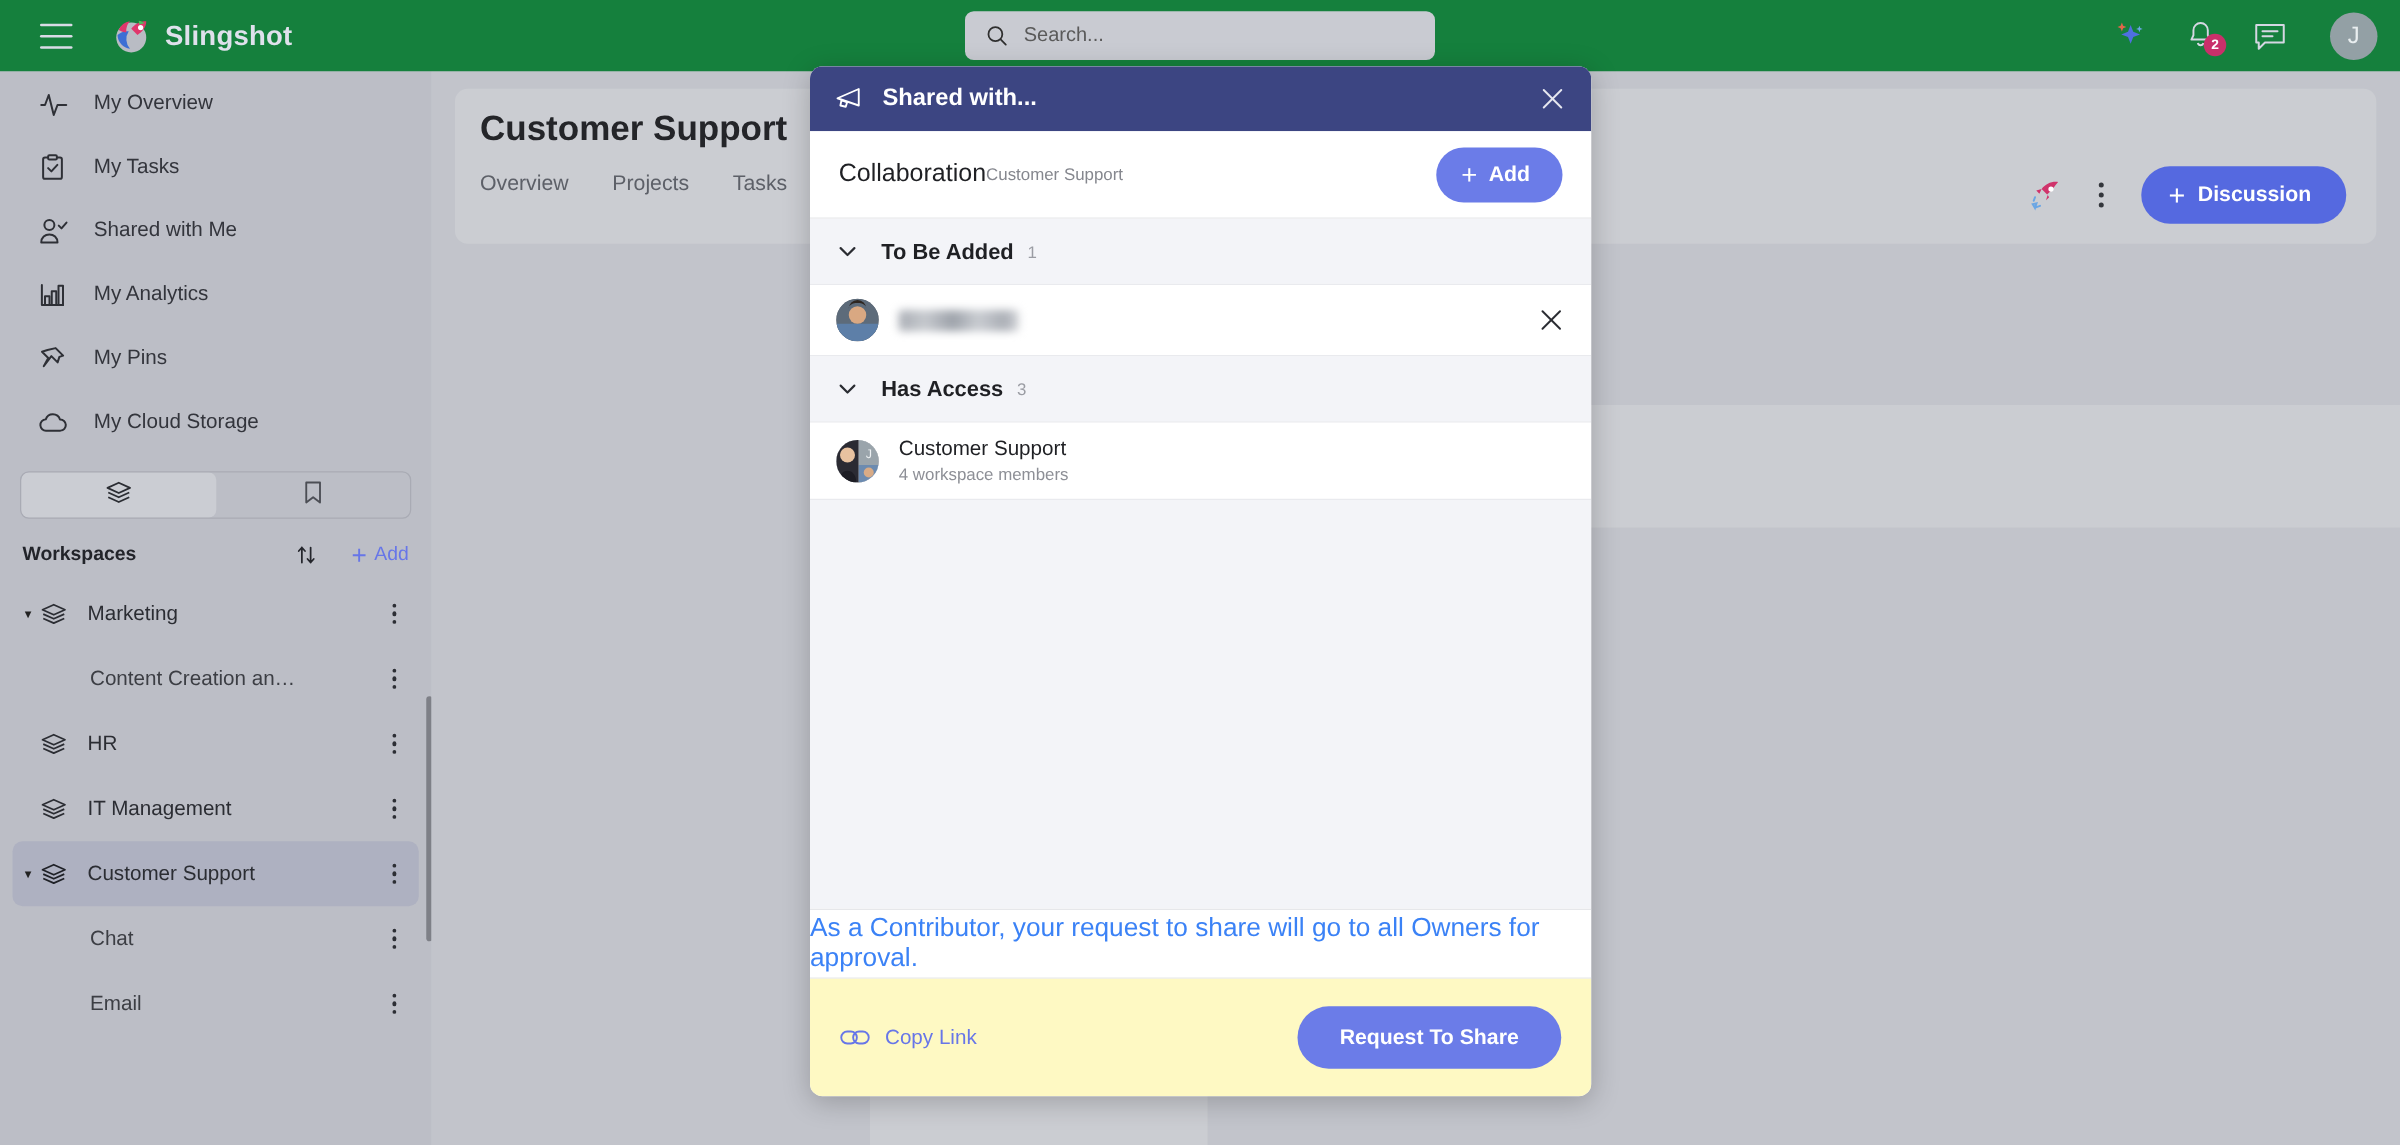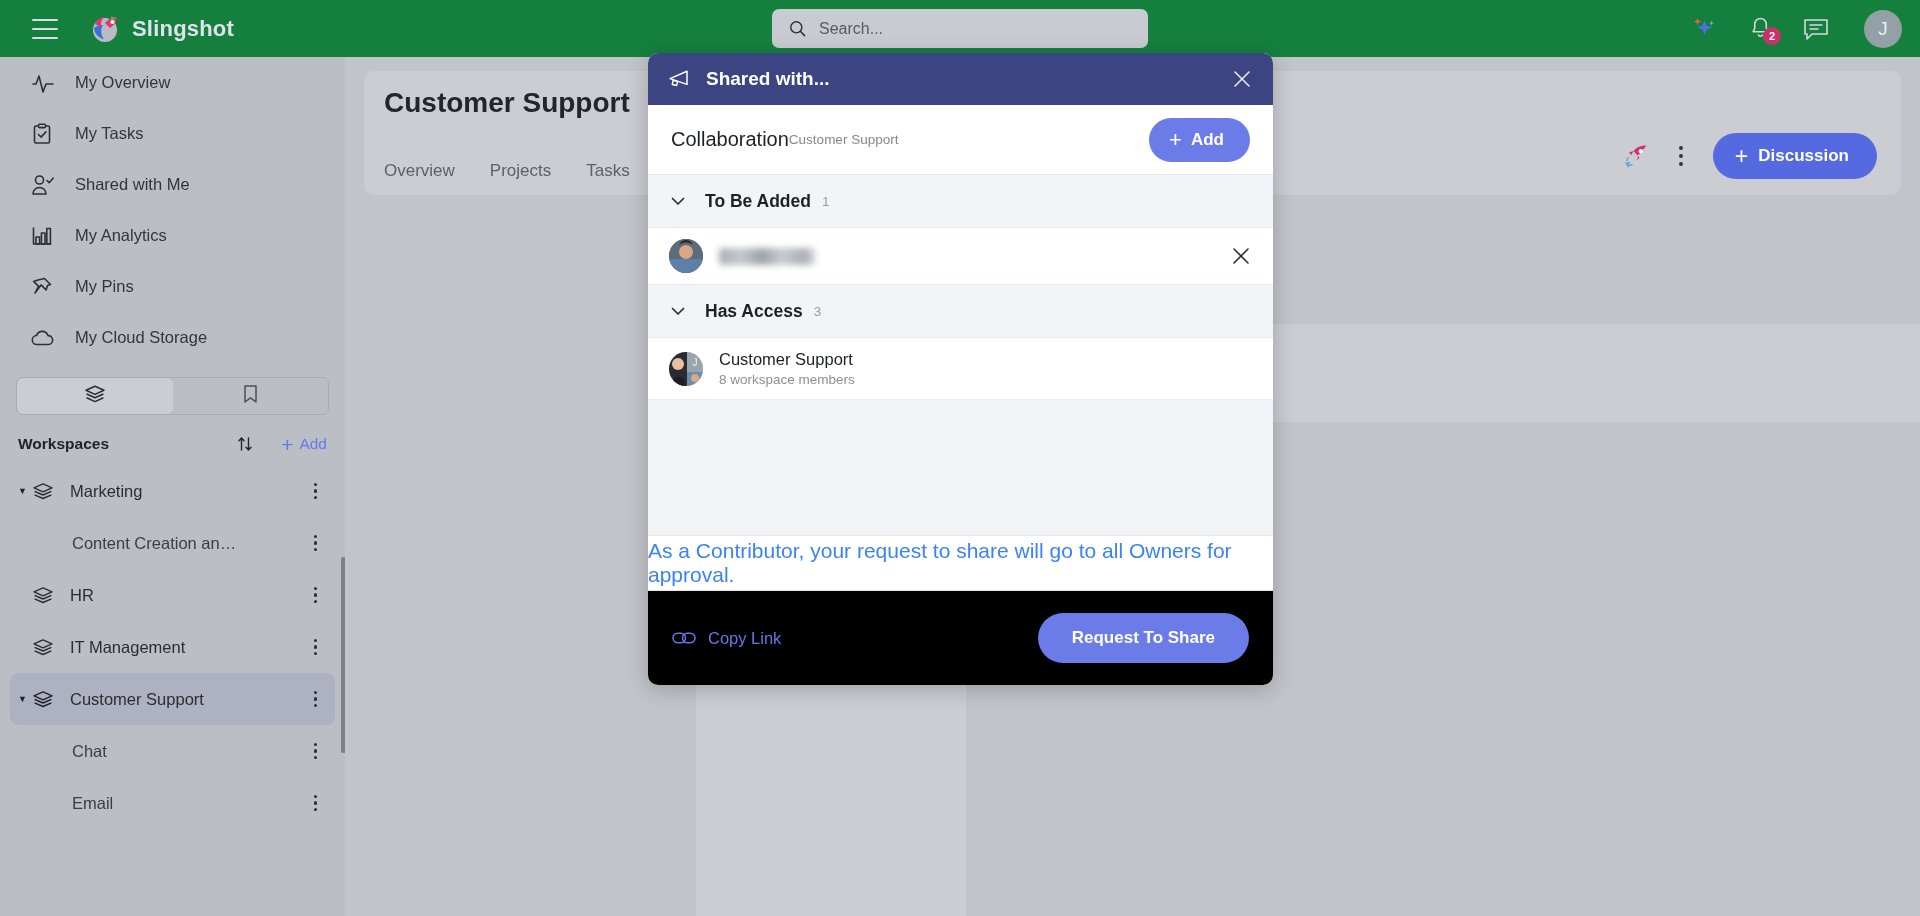--- a/index.html
+++ b/index.html
@@ -116,21 +116,21 @@
 
   .page-head {
     position: absolute; left: 19px; top: 14px;
     width: 1537px; height: 124px;
     background: #cbcdd2; border-radius: 10px;
   }
   .page-title { position: absolute; left: 20px; top: 16px; font-size: 28px; font-weight: bold; color: #242529; }
   .page-title-dots { position: absolute; left: 638px; top: 28px; display: flex; flex-direction: column; gap: 4px; }
   .page-title-dots i { width: 4px; height: 4px; background: #33353b; border-radius: 50%; display: block; }
 
-  .tabs { position: absolute; left: 20px; top: 90px; display: flex; gap: 35px; }
+  .tabs { position: absolute; left: 20px; top: 66px; display: flex; gap: 35px; }
   .tab { font-size: 17px; color: #5d6068; padding-bottom: 16px; cursor: pointer; }
   .tab.active { color: #1b1c20; font-weight: bold; border-bottom: 4px solid #5569e0; }
 
   .toolbar-right { position: absolute; right: 24px; top: 62px; display: flex; align-items: center; gap: 30px; }
   .rocket { cursor: pointer; display:flex; }
   .tb-dots { display: flex; flex-direction: column; gap: 4px; cursor: pointer; }
   .tb-dots i { width: 4px; height: 4px; background: #34363c; border-radius: 50%; display:block; }
   .btn-discussion {
     background: #5569e0; color: #fff;
     height: 46px; padding: 0 28px 0 22px;
@@ -161,21 +161,21 @@
   .disc-panel {
     position: absolute; left: 640px; top: 267px;
     width: 1240px; height: 98px;
     background: #cbcdd2; border-radius: 9px;
   }
   .disc-text { position: absolute; left: 40px; top: 36px; font-size: 16.5px; color: #4c4e55; }
 
   
   .modal {
     position: absolute; left: 648px; top: 53px;
-    width: 625px; height: 632px;
+    width: 625px; height: 824px;
     border-radius: 10px;
     background: #fff;
     box-shadow: 0 4px 22px rgba(0,0,0,.22);
     overflow: hidden;
     z-index: 50;
     display: flex; flex-direction: column;
   }
   .m-head {
     height: 52px; background: #3c4582;
     display: flex; align-items: center;
@@ -245,21 +245,21 @@
   .ws-access-row .m { font-size: 13.5px; color: #8d8f96; margin-top: 3px; }
 
   .m-note {
     flex: 0 0 auto; background: #fff;
     height: 56px; display: flex; align-items: center; justify-content: center;
     font-size: 21px; color: #3b82f6;
     border-top: 1px solid #e6e7ea;
     border-bottom: 1px solid #e6e7ea;
   }
   .m-foot {
-    flex: 0 0 auto; background: #000000;
+    flex: 0 0 auto; background: #fef9c3;
     height: 94px; display: flex; align-items: center;
     padding: 0 24px;
   }
   .copylink { display: flex; align-items: center; color: #6776e8; font-size: 16.5px; cursor: pointer; }
   .copylink .ci { margin-right: 12px; display:flex; }
   .btn-request {
     margin-left: auto;
     background: #6b7ce8; color: #fff;
     height: 50px; padding: 0 34px;
     border: none; border-radius: 25px;
@@ -675,21 +675,21 @@
           <circle cx="9" cy="12" r="6" fill="#e8c2a0"></circle>
           <path d="M2 34c0-6 3.2-9.5 7-9.5S16 28 16 34z" fill="#1d1d24"></path>
           <rect x="18" y="0" width="16" height="20" fill="#9aa4ab"></rect>
           <text x="26" y="14" font-size="10" fill="#eef1f3" text-anchor="middle" font-family="Liberation Sans">J</text>
           <rect x="18" y="20" width="16" height="14" fill="#6c8bb0"></rect>
           <circle cx="26" cy="26" r="4" fill="#d8ab86"></circle>
         </svg>
       </span>
       <span class="col">
         <span class="n">Customer Support</span>
-        <span class="m">8 workspace members</span>
+        <span class="m">4 workspace members</span>
       </span>
     </div>
 
   </div>
 
   <div class="m-note">As a Contributor, your request to share will go to all Owners for approval.</div>
 
   <div class="m-foot">
     <span class="copylink">
       <span class="ci">

